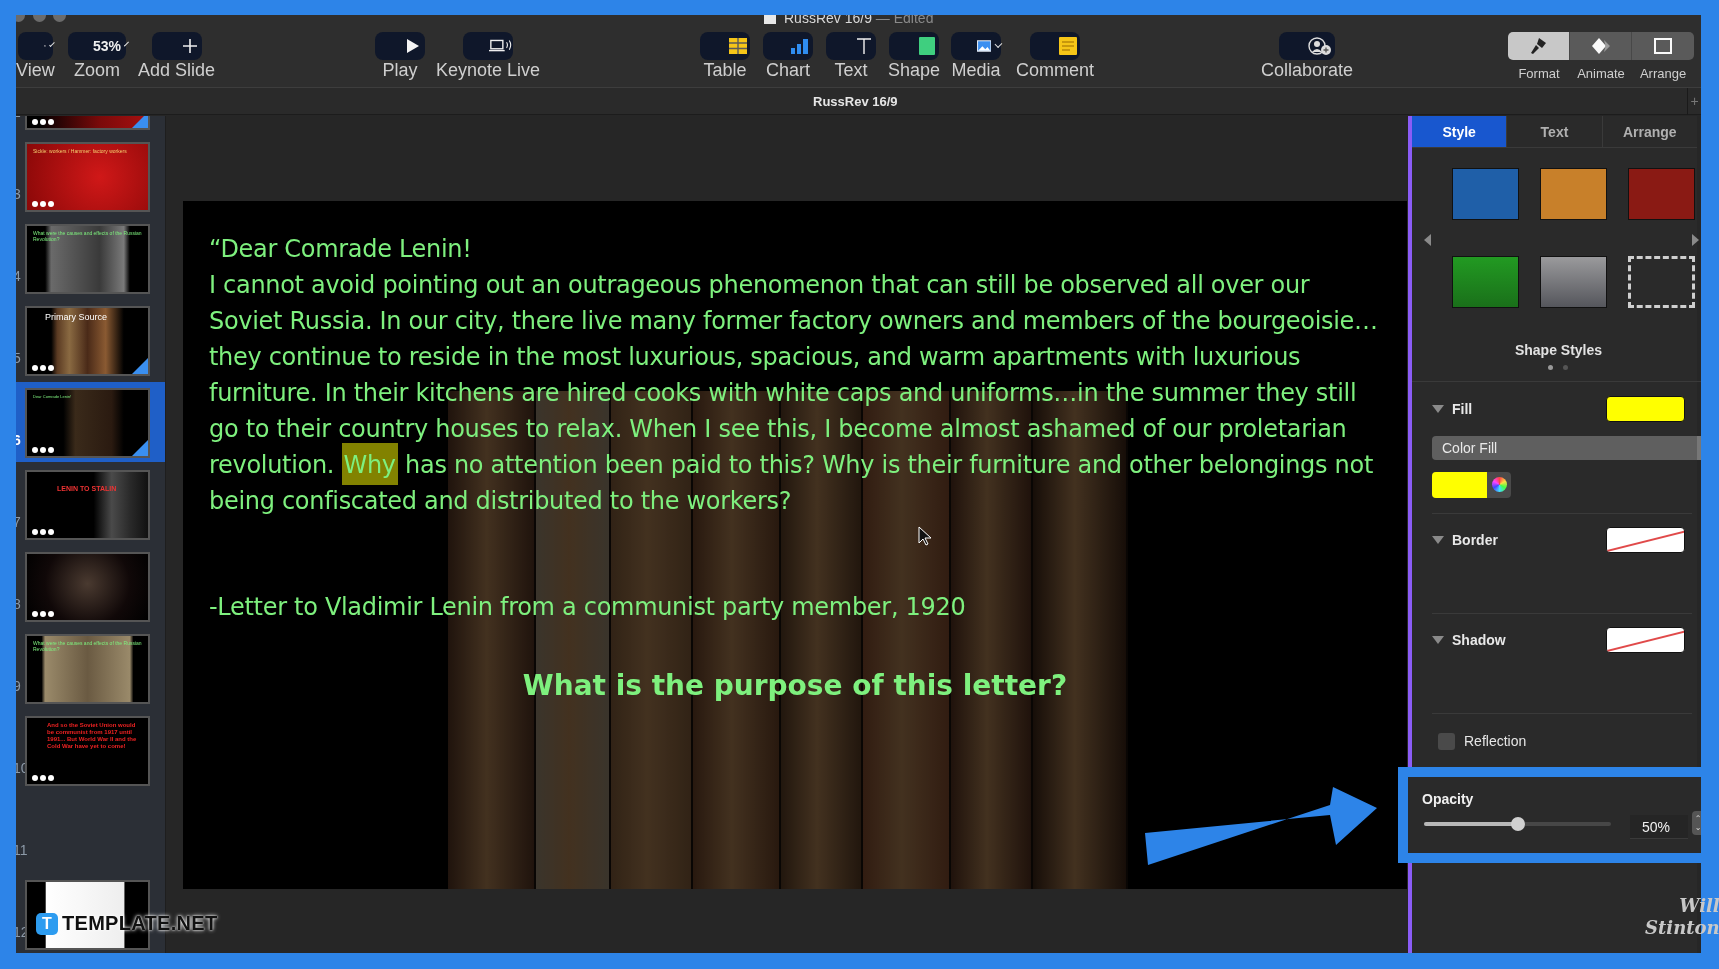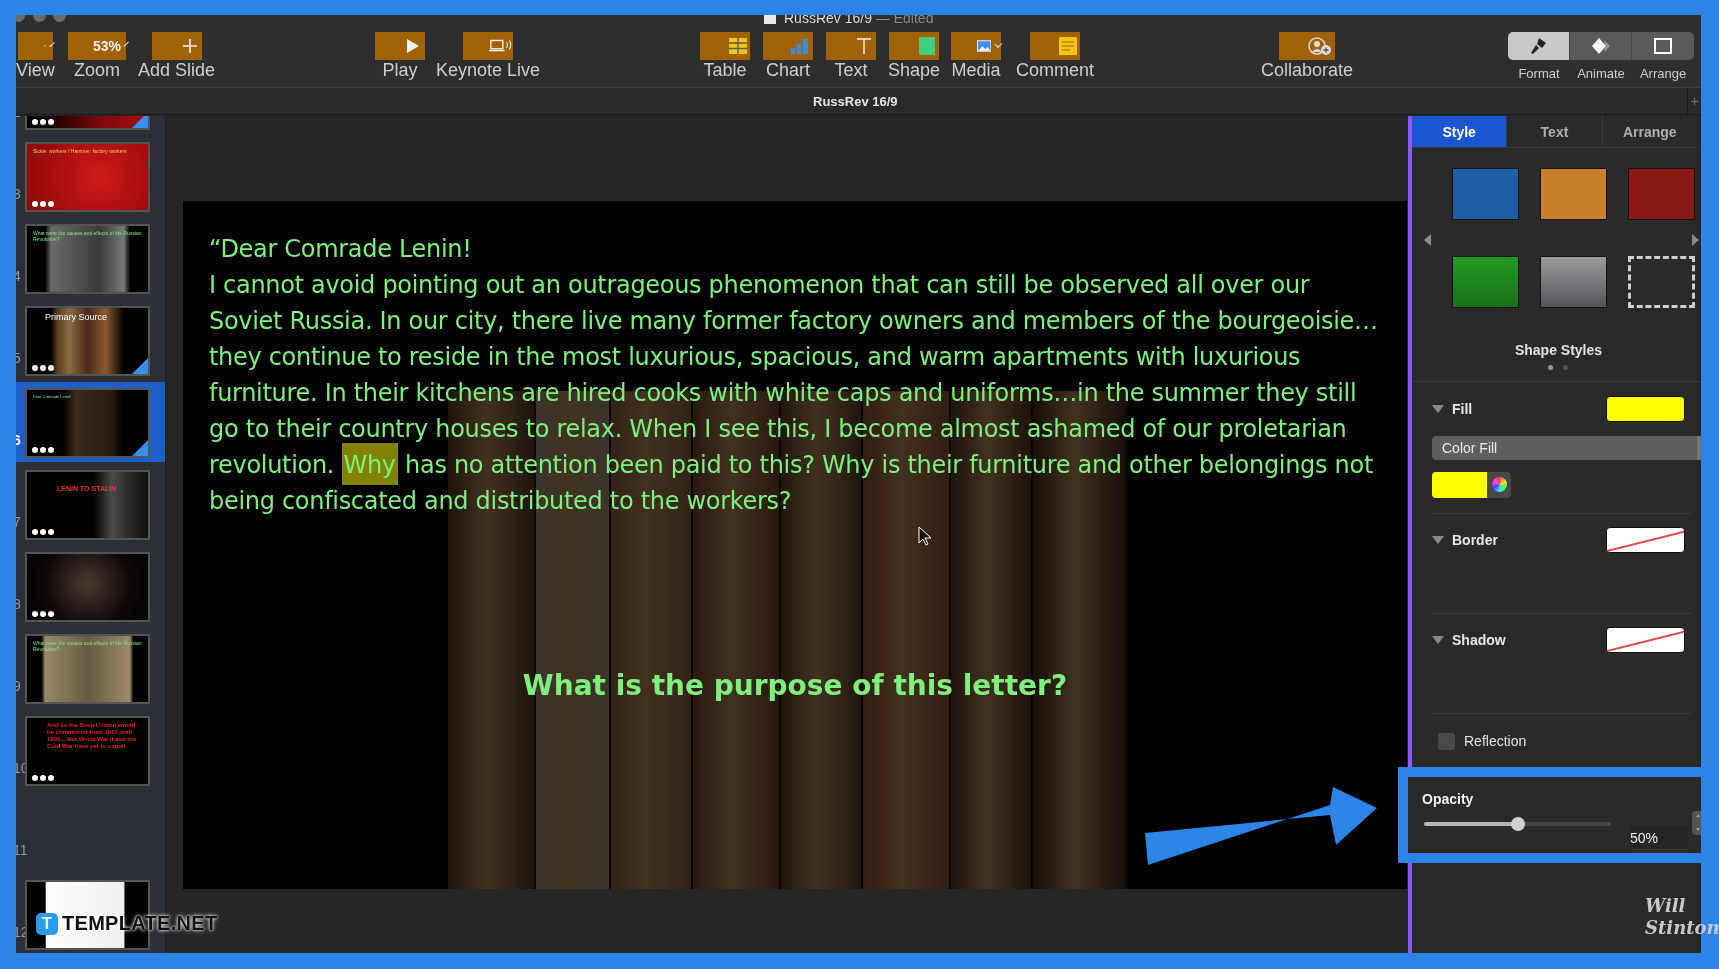--- a/index.html
+++ b/index.html
@@ -6,21 +6,21 @@
   html, body { width: 1719px; height: 969px; overflow: hidden; background: #2d84e8; font-family: "Liberation Sans", sans-serif; }
   #app { position: absolute; left: 16px; top: 15px; width: 1685px; height: 938px; background: #262626; overflow: hidden; }
 
   
   #toolbar { position: absolute; left: 0; top: 0; width: 1685px; height: 73px; background: #2e2e2e; border-bottom: 1px solid #3d3d3d; }
   .traffic { position: absolute; top: -6px; width: 13px; height: 13px; border-radius: 50%; background: #6b6b6b; }
   .win-title { position: absolute; top: -5px; left: 748px; color: #d8d8d8; font-size: 14px; white-space: nowrap; }
   .win-title .edited { color: #8a8a8a; }
   .win-title .doc-ico { display: inline-block; width: 12px; height: 13px; background: #e8e8e8; margin-right: 8px; vertical-align: -1px; }
   .tb-item { position: absolute; top: 17px; display: flex; flex-direction: column; align-items: center; }
-  .tb-btn { height: 28px; background: #a16207; border-radius: 0; display: flex; align-items: center; justify-content: center; color: #f0f0f0; font-size: 14px; padding-left: 26px; }
+  .tb-btn { height: 28px; background: #0f172a; border-radius: 8px; display: flex; align-items: center; justify-content: center; color: #f0f0f0; font-size: 14px; padding-left: 26px; }
   .tb-label { color: #cfcfcf; font-size: 18px; white-space: nowrap; }
   .chev { display: inline-block; width: 6px; height: 6px; border-right: 1.5px solid #ddd; border-bottom: 1.5px solid #ddd; transform: rotate(45deg); margin-left: 5px; margin-top: -4px; }
 
   .seg { position: absolute; top: 17px; left: 1492px; display: flex; }
   .seg-btn { width: 62px; height: 28px; background: #5a5a5a; display: flex; align-items: center; justify-content: center; border-right: 1px solid #484848; }
   .seg-btn.active { background: #c8c8c8; }
   .seg-btn:first-child { border-radius: 5px 0 0 5px; }
   .seg-btn:last-child { border-radius: 0 5px 5px 0; border-right: none; }
   .seg-labels { position: absolute; top: 51px; left: 1492px; display: flex; }
   .seg-labels span { width: 62px; text-align: center; color: #cfcfcf; font-size: 13px; }
@@ -78,21 +78,21 @@
   .nofill { background: #fff; overflow: hidden; }
   .nofill::after { content: ""; position: absolute; left: -6px; top: 12px; width: 92px; height: 1.5px; background: #e04a4a; transform: rotate(-14deg); }
   .chk { position: absolute; left: 26px; width: 17px; height: 17px; background: #4a4a4a; border-radius: 3px; }
   .opacity-box { position: absolute; left: -14px; top: 651px; width: 320px; height: 96px; border: 10px solid #2d84e8; background: #2a2a2a; }
 
   
   #overlay { position: absolute; left: 0; top: 0; width: 1719px; height: 969px; pointer-events: none; }
   #watermark { position: absolute; left: 36px; top: 912px; display: flex; align-items: center; }
   #watermark .logo { width: 22px; height: 22px; background: #2d9cf0; border-radius: 5px; color: #fff; font-weight: bold; font-size: 16px; text-align: center; line-height: 22px; margin-right: 4px; }
   #watermark .txt { font-size: 20px; font-weight: bold; color: #111; text-shadow: 0 0 2px #fff, 0 0 4px #fff; letter-spacing: 0.3px; }
-  #sig { position: absolute; left: 1645px; top: 895px; color: #c8c8c8; font-family: "DejaVu Serif", serif; font-style: italic; font-weight: bold; font-size: 18px; line-height: 22px; text-align: left; }
+  #sig { position: absolute; left: 1645px; top: 895px; color: #c8c8c8; font-family: "DejaVu Serif", serif; font-style: italic; font-weight: bold; font-size: 18px; line-height: 22px; text-align: right; }
 </style>
 </head>
 <body>
 
 <div id="app">
 
   <div id="toolbar">
     <span class="traffic" style="left:-4px"></span>
     <span class="traffic" style="left:17px"></span>
     <span class="traffic" style="left:37px"></span>
@@ -363,20 +363,21 @@
           <div style="width: 13%; background: linear-gradient(90deg, rgb(74, 46, 28), rgb(122, 90, 58) 45%, rgb(74, 46, 28));"></div>
           <div style="width: 12%; background: linear-gradient(90deg, rgb(62, 42, 26), rgb(122, 90, 58) 45%, rgb(62, 42, 26));"></div>
           <div style="width: 13%; background: linear-gradient(90deg, rgb(90, 52, 32), rgb(122, 90, 58) 45%, rgb(90, 52, 32));"></div>
           <div style="width: 12%; background: linear-gradient(90deg, rgb(58, 34, 22), rgb(122, 90, 58) 45%, rgb(58, 34, 22));"></div>
           <div style="width: 14%; background: linear-gradient(90deg, rgb(42, 26, 16), rgb(122, 90, 58) 45%, rgb(42, 26, 16));"></div>
         </div>
       <div id="slide-text">
         <p>“Dear Comrade Lenin!</p>
         <p><span>I cannot avoid pointing out an outrageous phenomenon that can still be observed all over our Soviet Russia. In our city, there live many former factory owners and members of the bourgeoisie…they continue to reside in the most luxurious, spacious, and warm apartments with luxurious furniture. In their kitchens are hired cooks with white caps and uniforms…in the summer they still go to their country houses to relax. When I see this, I become almost ashamed of our proletarian revolution. </span><span class="hl">Why</span><span> has no attention been paid to this? Why is their furniture and other belongings not being confiscated and distributed to the workers?</span></p>
       </div>
+      <div id="attribution">-Letter to Vladimir Lenin from a communist party member, 1920</div>
       <div id="question">What is the purpose of this letter?</div>
       <svg id="cursor" width="14" height="20" viewBox="0 0 14 20">
           <path d="M1 1v16l4-4 3 6 2-1-3-6h6z" fill="#111" stroke="#fff" stroke-width="1"></path>
         </svg>
     </div>
   </div>
 
   <div id="inspector">
     <div class="tabs">
       <div class="tab active">Style</div>
@@ -432,21 +433,21 @@
 
     <div class="chk" style="top:617px"></div>
     <div style="position:absolute;left:52px;top:617px;color:#e6e6e6;font-size:14px">Reflection</div>
 
     <div class="opacity-box">
       <div style="position:absolute;left:14px;top:14px;color:#f0f0f0;font-size:14px;font-weight:bold">Opacity</div>
       <div id="opacity-slider" style="position:absolute;left:16px;top:45px;width:187px;height:4px;background:#474747;border-radius:2px">
         <div id="opacity-fill" style="position: absolute; left: 0px; top: 0px; height: 4px; background: rgb(184, 184, 184); border-radius: 2px; width: 93.5px;"></div>
         <div id="opacity-knob" style="position: absolute; top: -5px; width: 14px; height: 14px; border-radius: 50%; background: rgb(208, 208, 208); left: 86.5px;"></div>
       </div>
-      <div style="position:absolute;left:222px;top:49px;width:58px;height:24px;background:#252525;border-bottom:1px solid #3a3a3a;color:#f0f0f0;font-size:14px;text-align:left;padding:4px 6px 0 0">50%</div>
+      <div style="position:absolute;left:222px;top:38px;width:58px;height:24px;background:#252525;border-bottom:1px solid #3a3a3a;color:#f0f0f0;font-size:14px;text-align:center;padding:4px 6px 0 0">50%</div>
       <div style="position:absolute;left:284px;top:34px;width:12px;height:24px;border-radius:4px;background:#555;color:#ddd;font-size:8px;line-height:9px;text-align:center;padding-top:3px">⌃<br>⌄</div>
     </div>
   </div>
 </div>
 
 <div id="overlay">
   <svg style="position:absolute;left:0;top:0" width="1719" height="969">
     <path d="M1145 833 L1330 815 L1336 845 L1377 808 L1333 787 L1330 805 L1148 865 Z" fill="#2d84e8"></path>
   </svg>
   <div id="watermark">

